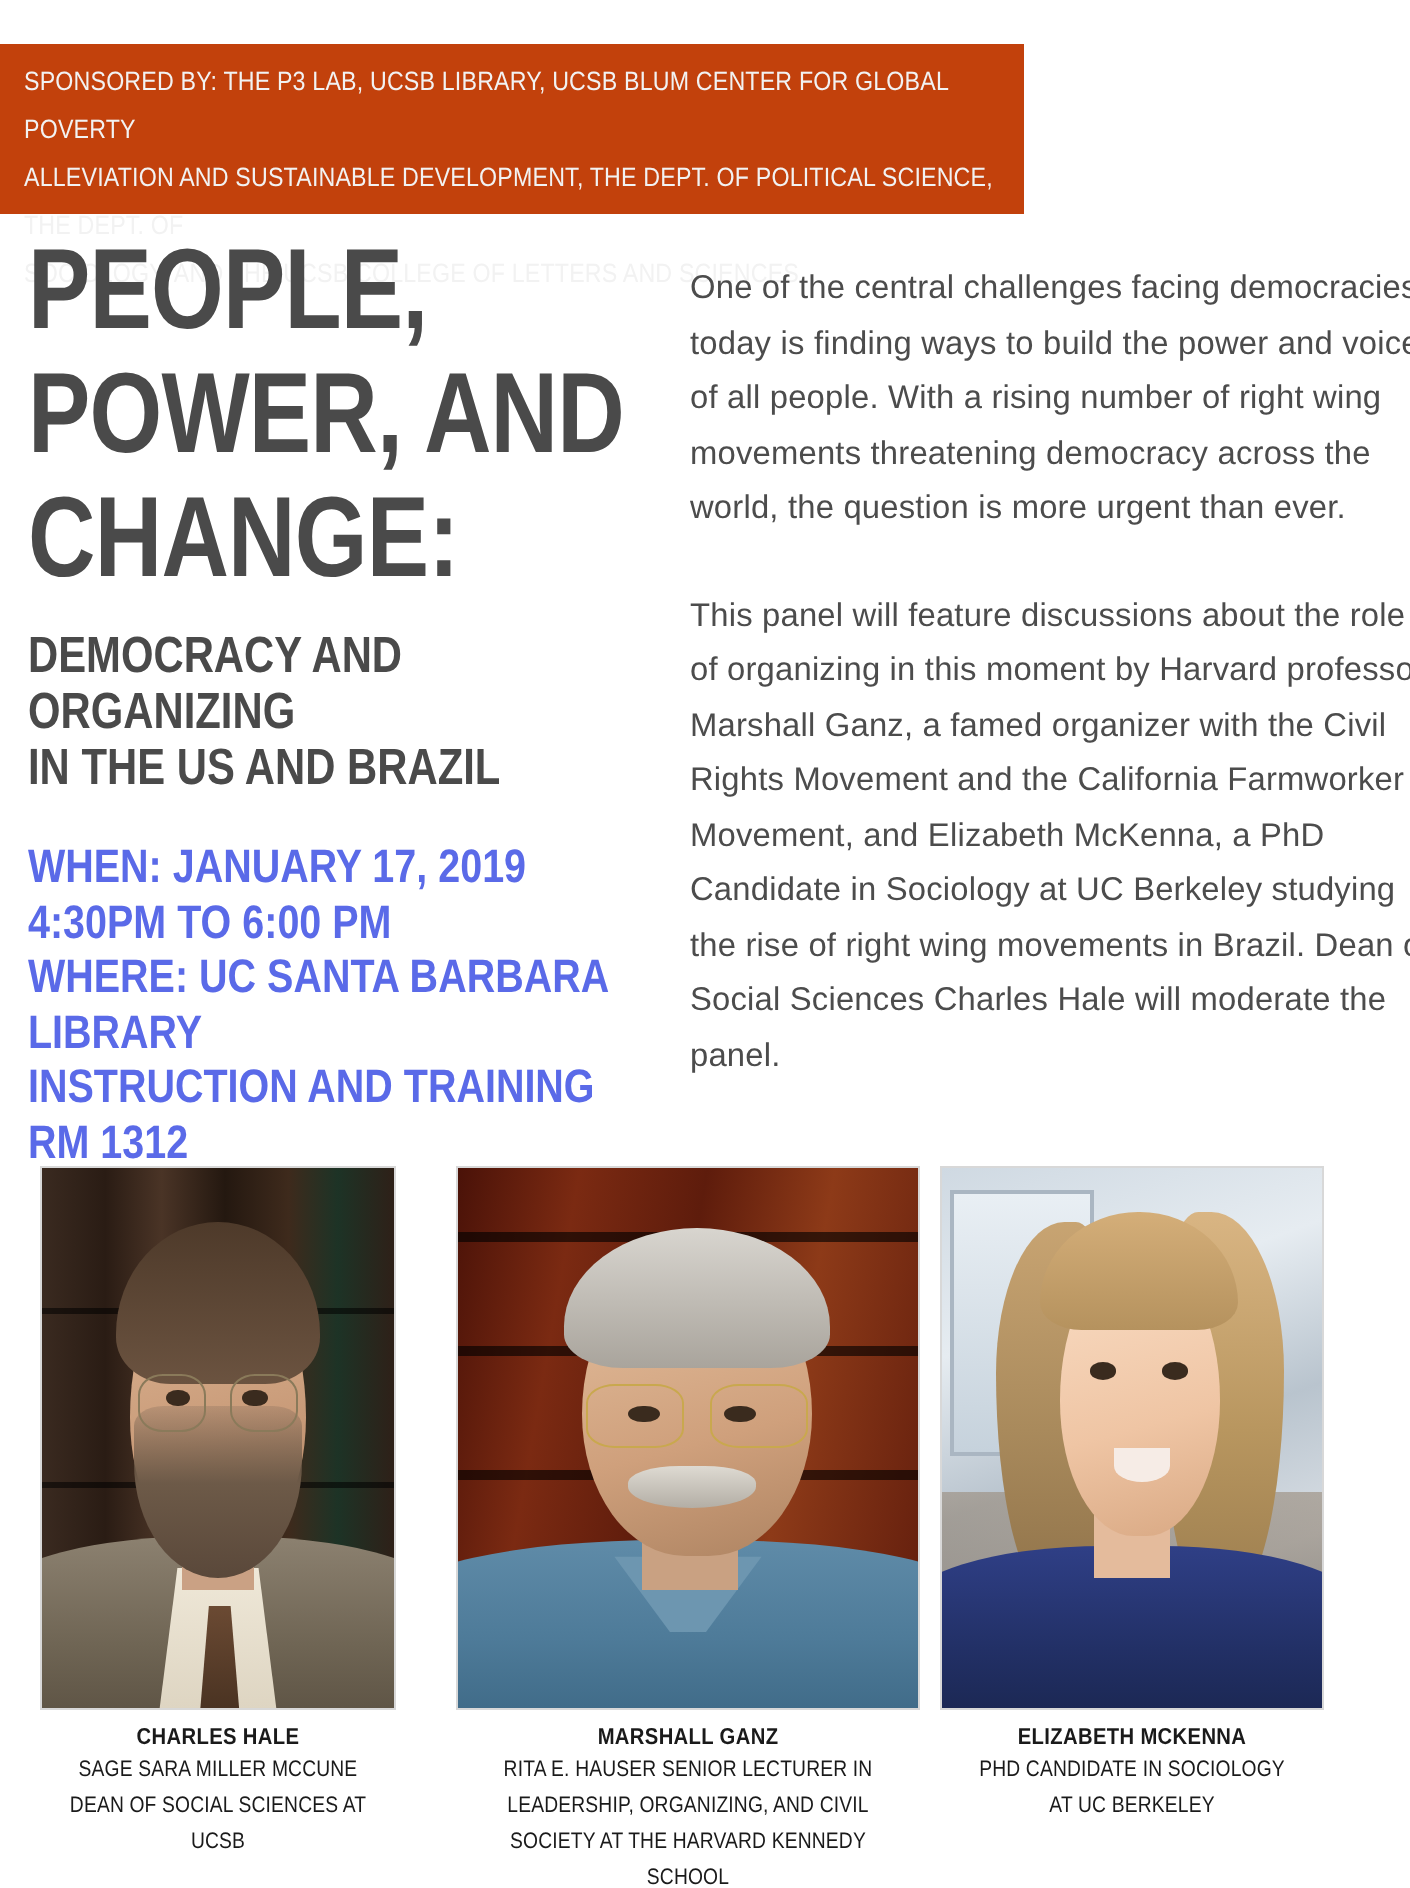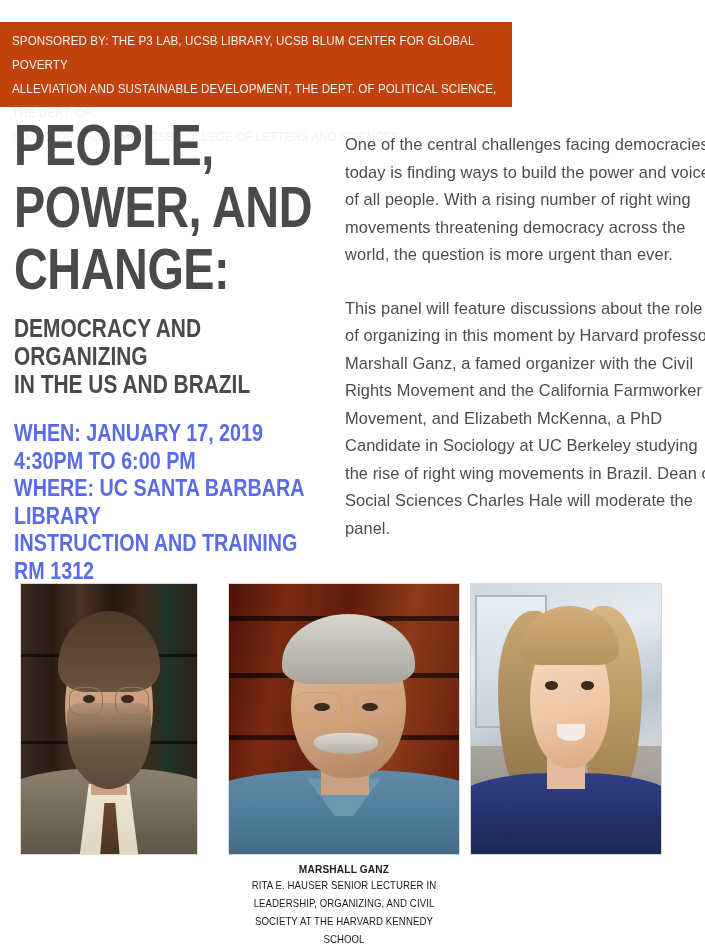--- a/index.html
+++ b/index.html
@@ -342,20 +342,24 @@
         <div class="p1-tie"></div>
         <div class="p1-neck"></div>
         <div class="p1-head"></div>
         <div class="p1-hair"></div>
         <div class="p1-beard"></div>
         <div class="eye" style="left:35%; top:41%"></div>
         <div class="eye" style="left:57%; top:41%"></div>
         <div class="p1-glasses"></div>
       </div>
     </div>
+    <div class="speaker-caption">
+      <div class="speaker-name">CHARLES HALE</div>
+      <div class="speaker-role">SAGE SARA MILLER MCCUNE DEAN OF SOCIAL SCIENCES  AT UCSB</div>
+    </div>
   </div>
 
   <div class="speaker" style="left:228px; width:232px;">
     <div class="speaker-photo" style="width:232px; height:272px;">
       <div class="portrait">
         <div class="p2-bg"></div>
         <div class="p2-line" style="top:12%"></div>
         <div class="p2-line" style="top:33%"></div>
         <div class="p2-line" style="top:56%"></div>
         <div class="p2-shirt"></div>
@@ -385,15 +389,19 @@
         <div class="p3-hair-r"></div>
         <div class="p3-top"></div>
         <div class="p3-neck"></div>
         <div class="p3-head"></div>
         <div class="p3-hair-top"></div>
         <div class="eye" style="left:39%; top:36%"></div>
         <div class="eye" style="left:58%; top:36%"></div>
         <div class="p3-smile"></div>
       </div>
     </div>
+    <div class="speaker-caption">
+      <div class="speaker-name">ELIZABETH MCKENNA</div>
+      <div class="speaker-role">PHD CANDIDATE IN SOCIOLOGY AT UC BERKELEY</div>
+    </div>
   </div>
 
 </div>
 
 </body></html>

